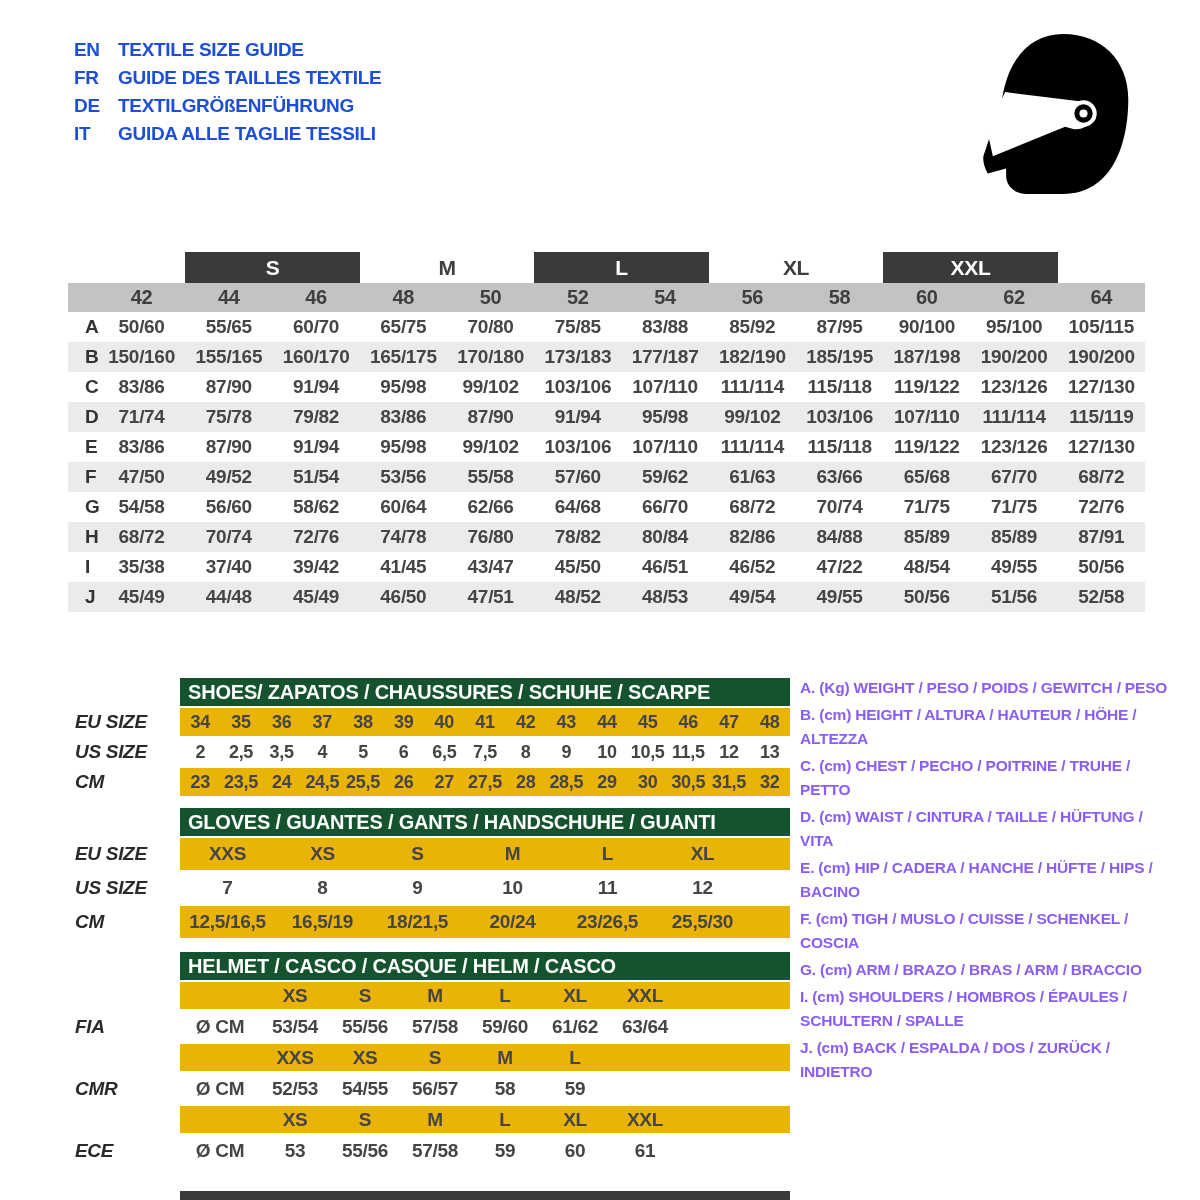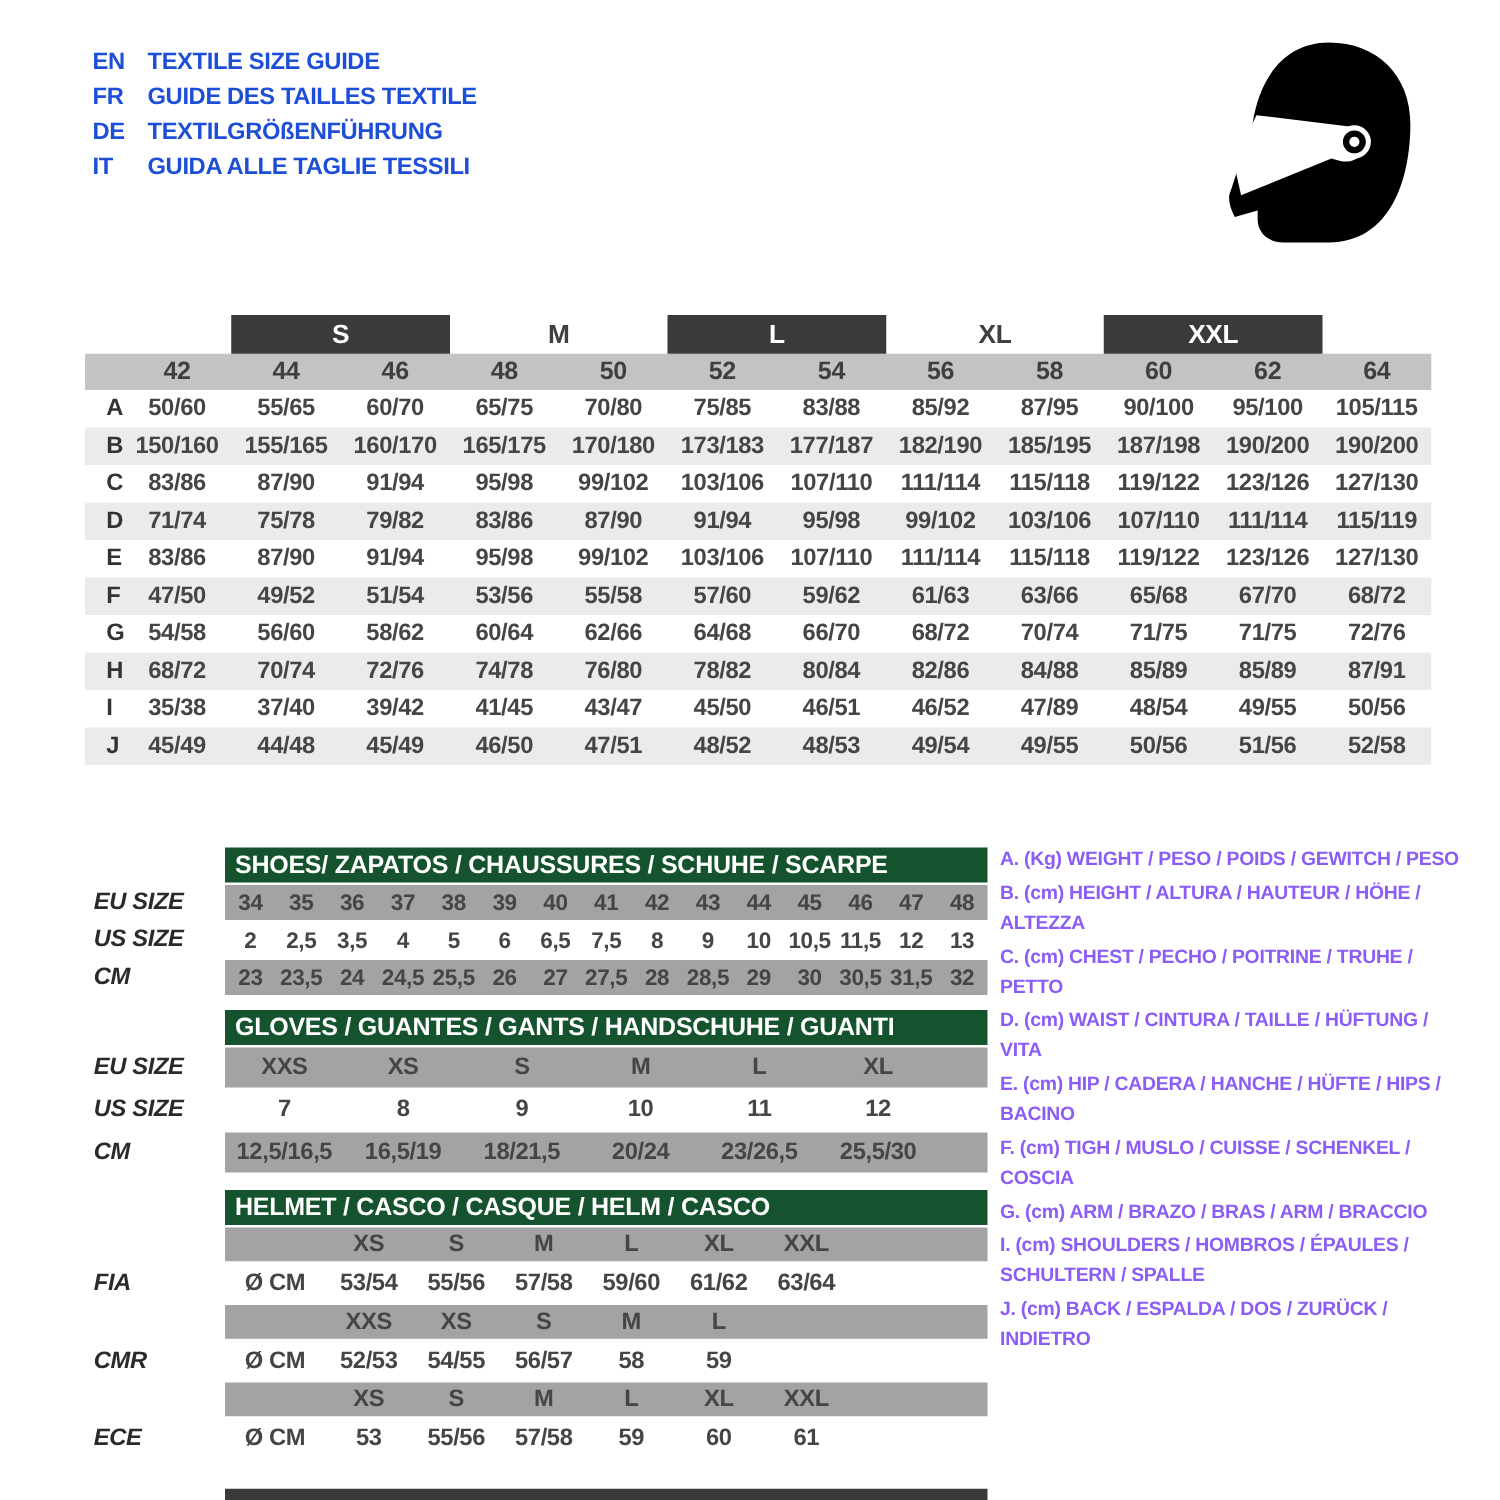--- a/index.html
+++ b/index.html
@@ -33,21 +33,21 @@
 
   
   .lower { position:absolute; left:75px; top:678px; width:715px; }
   .bar { margin-left:105px; height:28px; background:#14532d; color:#fff; display:flex;
          align-items:center; padding-left:8px; font-size:20px; letter-spacing:-0.2px; }
   .gap12 { margin-top:12px; }
   .gap14 { margin-top:14px; }
   .lt-row { display:grid; grid-template-columns:105px 1fr; margin-top:2px; }
   .lt-label { display:flex; align-items:center; font-size:19px; color:#2a2a2a;font-style:italic; }
   .vals { display:grid; }
-  .vals.band { background:#a3a3a3; }
+  .vals.band { background:#eab308; }
   .vals > div { display:flex; align-items:center; justify-content:center; font-size:18px; }
   .c15 { grid-template-columns:repeat(15,1fr); }
   .c6  { grid-template-columns:repeat(6,95px) 1fr; }
   .hm  { grid-template-columns:80px repeat(6,70px) 1fr; }
   .shoes-rows .lt-row { height:28px; }
   .gloves-rows .lt-row { height:32px; }
   .gloves-rows .vals > div { font-size:19px; }
   .helmet-rows .lt-row.sz { height:27px; }
   .helmet-rows .lt-row.vl { height:31px; }
   .helmet-rows .vals > div { font-size:19px; }
@@ -239,21 +239,21 @@
     <div class="mt-row mt-data-row">
       <div class="letter-cell">I</div>
       <div>35/38</div>
       <div>37/40</div>
       <div>39/42</div>
       <div>41/45</div>
       <div>43/47</div>
       <div>45/50</div>
       <div>46/51</div>
       <div>46/52</div>
-      <div>47/89</div>
+      <div>47/22</div>
       <div>48/54</div>
       <div>49/55</div>
       <div>50/56</div>
     </div>
     <div class="mt-row mt-data-row stripe">
       <div class="letter-cell">J</div>
       <div>45/49</div>
       <div>44/48</div>
       <div>45/49</div>
       <div>46/50</div>

